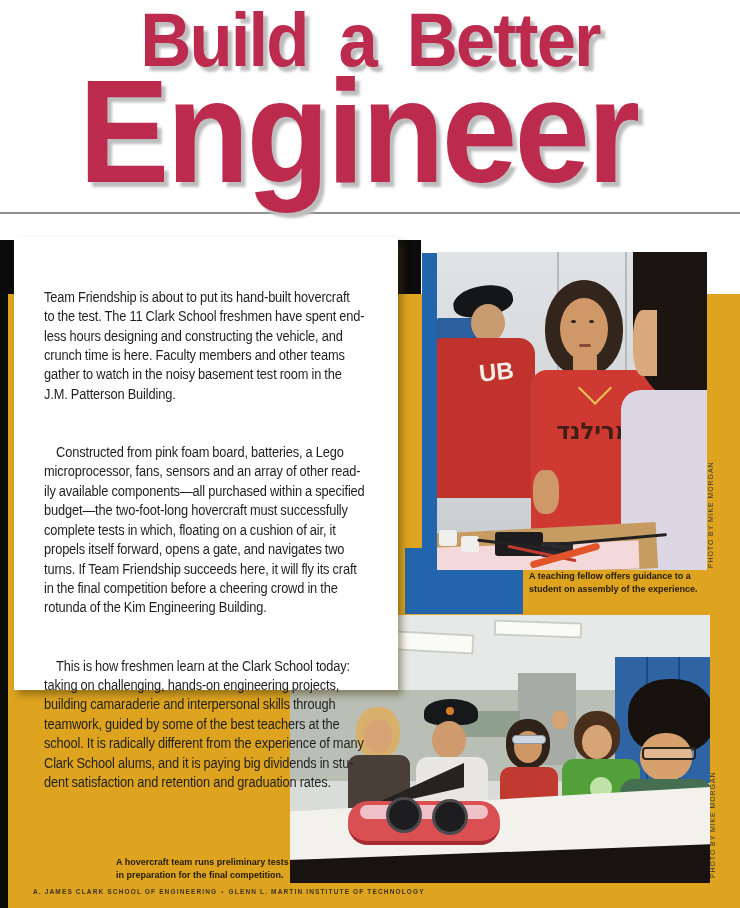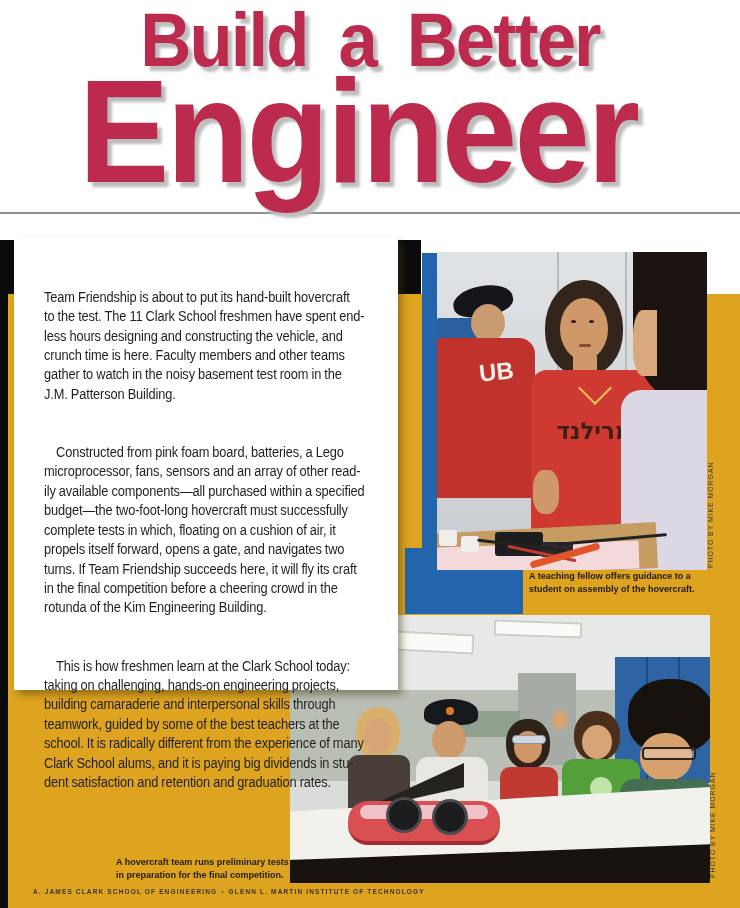--- a/index.html
+++ b/index.html
@@ -174,21 +174,21 @@
     <div class="p1-cup" style="left:24px;top:284px"></div>
     <div class="p1-box1"></div>
     <div class="p1-box2"></div>
     <div class="p1-wire" style="left:40px;top:292px;width:90px;transform:rotate(7deg)"></div>
     <div class="p1-wire" style="left:120px;top:286px;width:110px;transform:rotate(-5deg)"></div>
     <div class="p1-wire red" style="left:70px;top:300px;width:70px;transform:rotate(12deg)"></div>
     <div class="p1-tool"></div>
   </div>
   <div class="credit credit1">PHOTO BY MIKE MORGAN</div>
   <div class="caption caption1">A teaching fellow offers guidance to a
-student on assembly of the hovercraft.</div>
+student on assembly of the experience.</div>
 
   <div class="photo photo2">
     <div class="p2-light" style="left:48px;top:16px;width:132px;height:16px;transform:rotate(3deg)"></div>
     <div class="p2-light" style="left:204px;top:6px;width:84px;height:12px;transform:rotate(2deg)"></div>
     <div class="p2-cabinets"></div>
     <div class="p2-cabline" style="left:356px;top:42px"></div>
     <div class="p2-cabline" style="left:388px;top:42px"></div>
     <div class="p2-door"></div>
     <div class="p2-board"></div>
 

